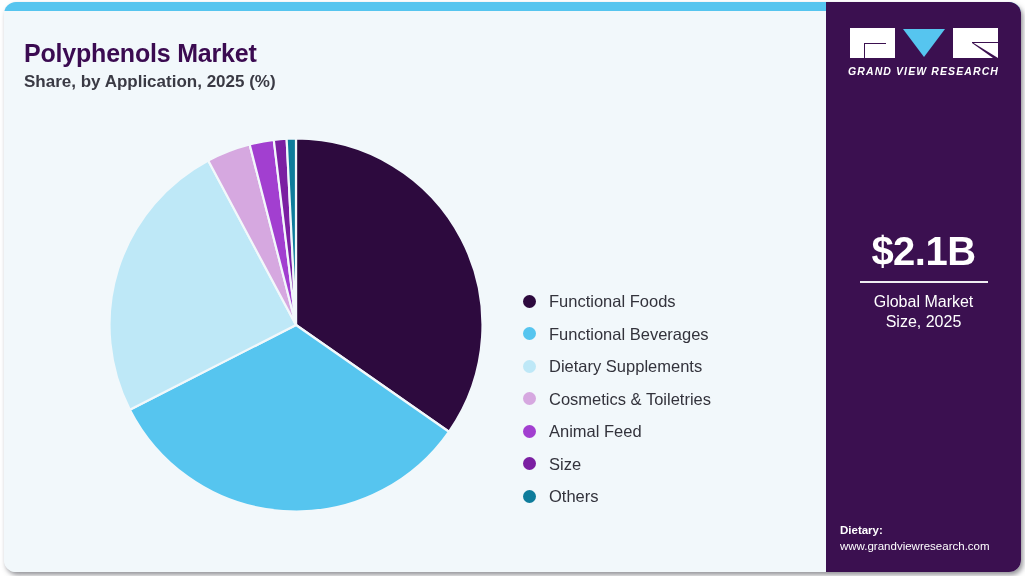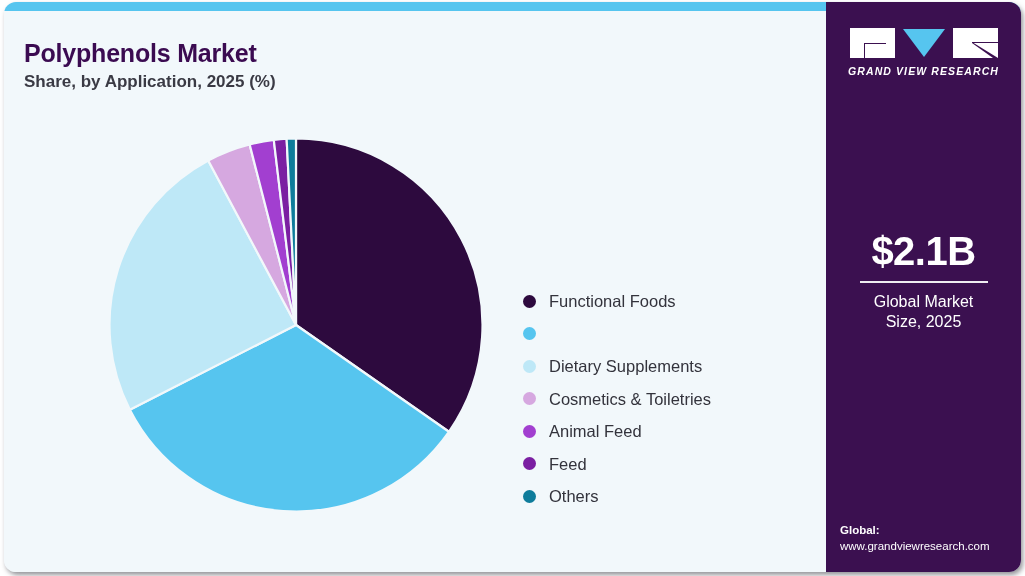--- a/index.html
+++ b/index.html
@@ -223,36 +223,37 @@
           </svg>
       </div>
 
       <div class="legend" id="legend">
           <div class="legend-item">
             <span class="legend-dot" style="background: rgb(45, 10, 62);"></span>
             <span class="legend-label">Functional Foods</span>
           </div>
           <div class="legend-item">
             <span class="legend-dot" style="background: rgb(86, 197, 239);"></span>
+            <span class="legend-label">Functional Beverages</span>
           </div>
           <div class="legend-item">
             <span class="legend-dot" style="background: rgb(190, 232, 247);"></span>
             <span class="legend-label">Dietary Supplements</span>
           </div>
           <div class="legend-item">
             <span class="legend-dot" style="background: rgb(214, 168, 224);"></span>
             <span class="legend-label">Cosmetics &amp; Toiletries</span>
           </div>
           <div class="legend-item">
             <span class="legend-dot" style="background: rgb(162, 63, 208);"></span>
             <span class="legend-label">Animal Feed</span>
           </div>
           <div class="legend-item">
             <span class="legend-dot" style="background: rgb(123, 31, 162);"></span>
-            <span class="legend-label">Feed</span>
+            <span class="legend-label">Size</span>
           </div>
           <div class="legend-item">
             <span class="legend-dot" style="background: rgb(14, 124, 155);"></span>
             <span class="legend-label">Others</span>
           </div>
         </div>
 
     </div>
 
     <div class="side-panel">
@@ -273,19 +274,19 @@
         <div class="logo-text">GRAND VIEW RESEARCH</div>
       </div>
 
       <div class="stat-block">
         <div class="stat-value">$2.1B</div>
         <div class="stat-divider"></div>
         <div class="stat-label">Global Market Size, 2025</div>
       </div>
 
       <div class="source-block">
-        <div class="source-title">Global:</div>
+        <div class="source-title">Dietary:</div>
         <div class="source-url">www.grandviewresearch.com</div>
       </div>
 
     </div>
   </div>
 </div>
 
 </body></html>

